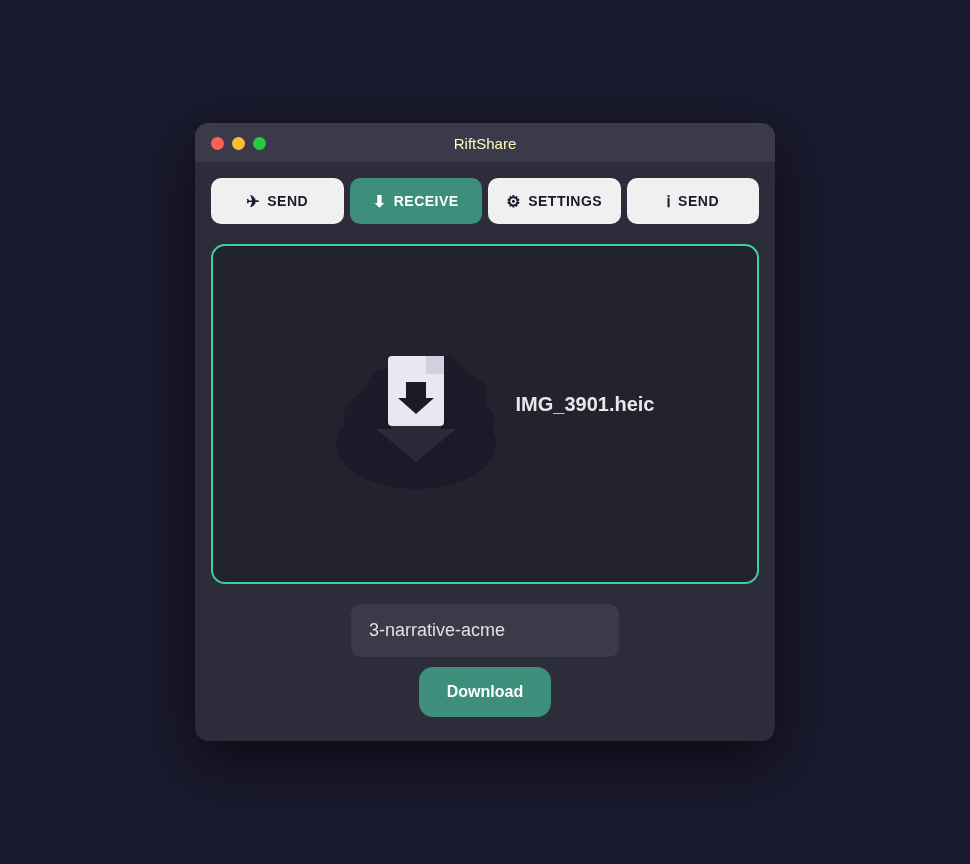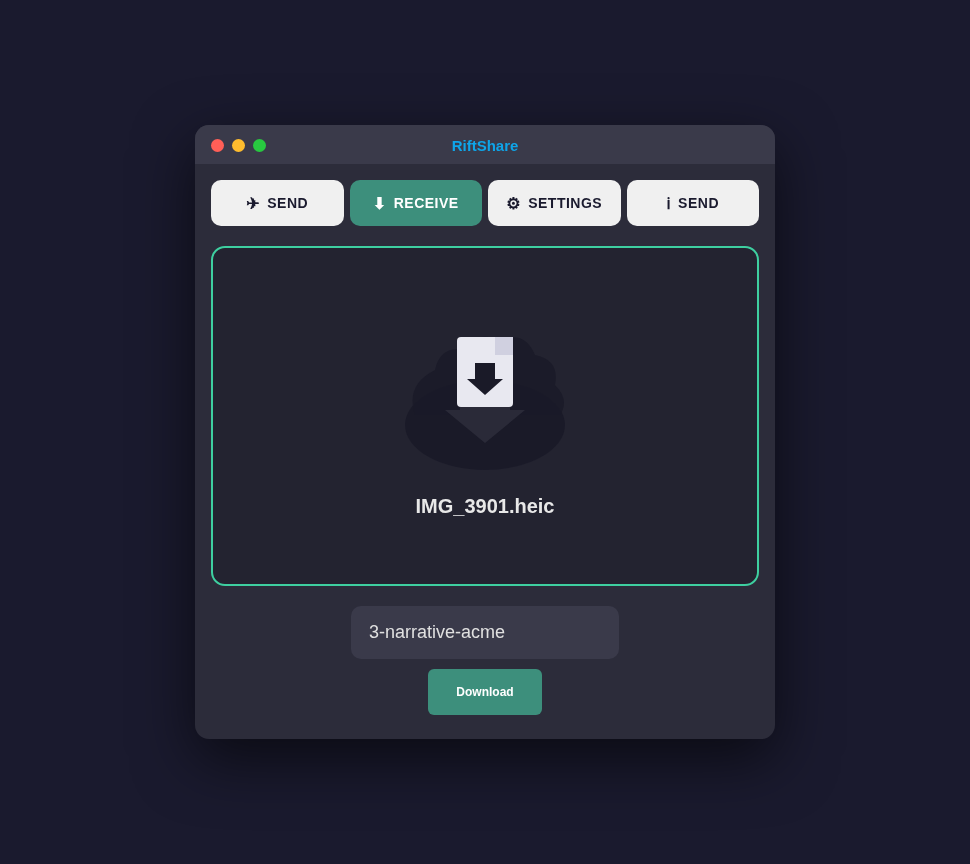--- a/index.html
+++ b/index.html
@@ -48,22 +48,22 @@
 
     .traffic-light.close { background: #ff5f57; }
     .traffic-light.minimize { background: #febc2e; }
     .traffic-light.maximize { background: #28c840; }
 
     .window-title {
       position: absolute;
       left: 50%;
       transform: translateX(-50%);
       font-size: 15px;
-      font-weight: 700;
-      color: #0ea5e9;
+      font-weight: 400;
+      color: #fef9c3;
     }
 
     .nav-tabs {
       display: flex;
       padding: 16px 16px 0;
       gap: 6px;
       background: #2c2c3a;
     }
 
     .nav-tab {
@@ -95,21 +95,21 @@
     .content {
       padding: 20px 16px 24px;
     }
 
     .drop-zone {
       background: #232330;
       border: 2px solid #3ecfa0;
       border-radius: 14px;
       padding: 40px 20px;
       display: flex;
-      flex-direction: column;
+      flex-direction: row;
       align-items: center;
       justify-content: center;
       min-height: 340px;
       position: relative;
     }
 
     .file-icon-wrapper {
       position: relative;
       margin-bottom: 20px;
       display: flex;
@@ -161,23 +161,23 @@
       font-size: 18px;
       color: #e0e0e0;
       font-weight: 500;
       outline: none;
     }
 
     .download-button {
       background: #3d8f7c;
       color: white;
       border: none;
-      border-radius: 6px;
+      border-radius: 14px;
       padding: 16px 28px;
-      font-size: 12px;
+      font-size: 16px;
       font-weight: 600;
       cursor: pointer;
       white-space: nowrap;
     }
   </style>
 </head>
 <body>
 
 <div class="window">
 

